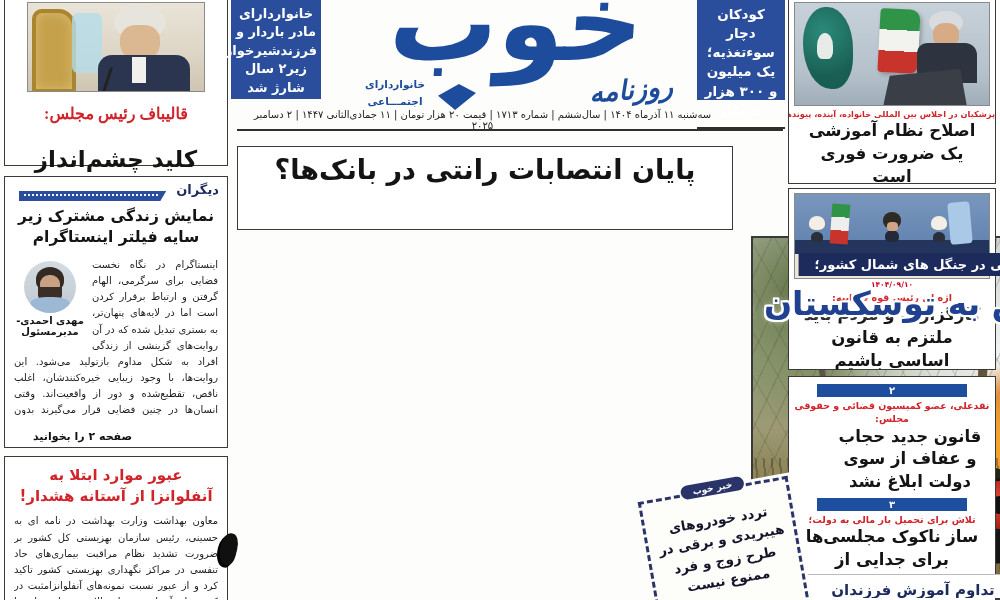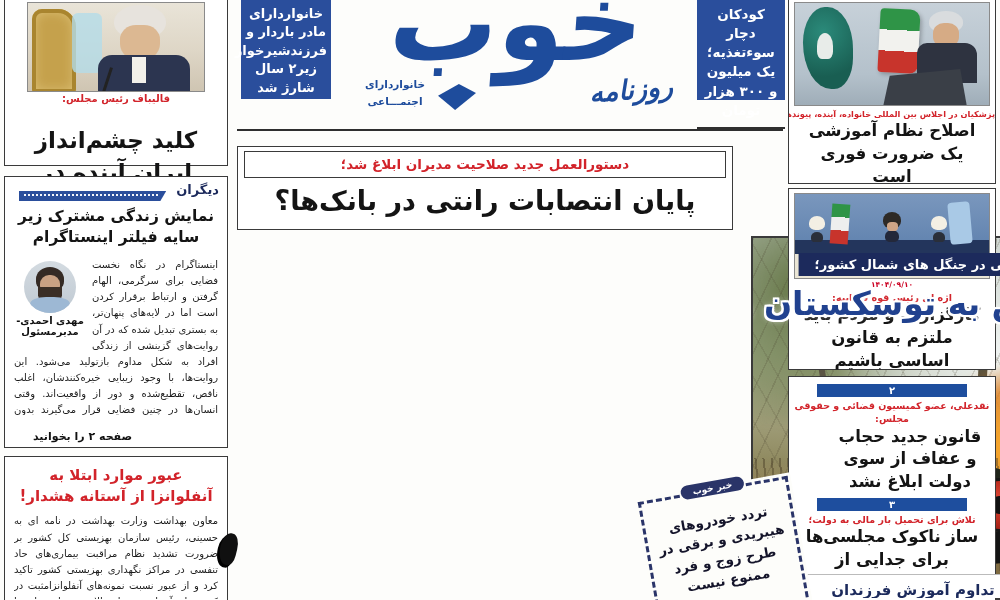--- a/index.html
+++ b/index.html
@@ -113,21 +113,21 @@
     <div class="photo ph-frame" style="margin:3px auto 0 auto; width:178px; height:90px;">
       <div class="layer" style="inset:0;background:linear-gradient(180deg,#e9e4d8 0%,#ded6c6 55%,#cfc5b2 100%);"></div>
       <div class="layer" style="left:4px;top:6px;width:44px;height:84px;background:#c5a14c;border-radius:10px 18px 4px 4px;box-shadow:inset 0 0 0 4px #a9852f, inset 0 0 14px #e7cf8a;"></div>
       <div class="layer" style="left:44px;top:10px;width:30px;height:60px;background:#b4dce8;border-radius:6px;opacity:.8;"></div>
       <div class="layer" style="left:86px;top:2px;width:52px;height:34px;background:#e7e3dd;border-radius:50% 50% 46% 46%;"></div>
       <div class="layer" style="left:92px;top:22px;width:40px;height:36px;background:#dcb892;border-radius:40% 40% 48% 48%;"></div>
       <div class="layer" style="left:70px;top:52px;width:92px;height:40px;background:#2c3550;border-radius:14px 14px 0 0;"></div>
       <div class="layer" style="left:104px;top:54px;width:14px;height:26px;background:#f2f0ea;"></div>
       <div class="layer" style="left:78px;top:64px;width:3px;height:26px;background:#222;transform:rotate(18deg);"></div>
     </div>
-    <div class="kicker" style="font-size:10px;margin-top:0;">قالیباف رئیس مجلس:</div>
+    <div class="kicker" style="font-size:16px;margin-top:11px;font-family:Liberation Serif, serif;">قالیباف رئیس مجلس:</div>
     <div class="hl" style="font-size:23px;padding:0 6px;margin-top:19px;">کلید چشم‌انداز ایران آینده در دست دختران و بانوان است</div>
   </div>
 
   <div class="box" style="left:4px; top:176px; width:224px; height:272px;">
     <div class="ed-head">
       <span class="ed-label">دیگران</span>
       <div class="ed-bar">
         <div class="ed-bar-dots"></div>
       </div>
     </div>
@@ -146,32 +146,32 @@
     </div>
     <div class="ed-more">صفحه ۲ را بخوانید</div>
   </div>
 
   <div class="box" style="left:4px; top:456px; width:224px; height:160px;">
     <div class="hl" style="font-size:15px;color:#d2232a;margin-top:8px;padding:0 14px;">عبور موارد ابتلا به آنفلوانزا از آستانه هشدار!</div>
     <div class="body-text" style="margin:7px 9px 0 9px;height:86px;overflow:hidden;">معاون بهداشت وزارت بهداشت در نامه ای به حسینی، رئیس سازمان بهزیستی کل کشور بر ضرورت تشدید نظام مراقبت بیماری‌های حاد تنفسی در مراکز نگهداری بهزیستی کشور تاکید کرد و از عبور نسبت نمونه‌های آنفلوانزامثبت در کشور از آستانه هشدار بالا خبر داد. علیرضا رئیسی، معاون بهداشت وزارت بهداشت در نامه ای به حسینی، رئیس سازمان بهزیستی کل</div>
     <div class="shoe"></div>
   </div>
 
-  <div class="bluebox" style="left:241px; top:0; width:90px; height:99px; font-size:13px;">خانواردارای مادر باردار و فرزندشیرخوار زیر۲ سال شارژ شد</div>
+  <div class="bluebox" style="left:231px; top:0; width:90px; height:99px; font-size:13px;">خانواردارای مادر باردار و فرزندشیرخوار زیر۲ سال شارژ شد</div>
   <div class="logo-main">خوب</div>
   <div class="logo-script">روزنامه</div>
   <div class="logo-diamond"></div>
   <div class="tagline">
     <div>خانواردارای</div>
     <div>اجتمـــاعی</div>
   </div>
+  <div class="dateline">سه‌شنبه ۱۱ آذرماه ۱۴۰۴ | سال‌ششم | شماره ۱۷۱۳ | قیمت ۲۰ هزار تومان | ۱۱ جمادی‌الثانی ۱۴۴۷ | ۲ دسامبر ۲۰۲۵</div>
   <div class="rule" style="left:237px; top:129px; width:546px;"></div>
 
   <div class="box" style="left:237px; top:146px; width:496px; height:84px;">
-    <div class="kicker lead-kicker-strip">دستورالعمل جدید صلاحیت مدیران ابلاغ شد؛</div>
     <div class="hl lead-headline">پایان انتصابات رانتی در بانک‌ها؟</div>
   </div>
 
   <div class="box photo" style="left:237px; top:236px; width:486px; height:364px; border-width:2px;">
     <div class="layer" style="inset:0;background:linear-gradient(180deg,#d8dee0 0%,#ccd3cc 16%,#b7bfa4 32%,#a6a684 46%,#908a60 62%,#a08f62 78%,#8c7c50 100%);"></div>
     <div class="layer" style="left:-40px;top:-36px;width:230px;height:220px;background:radial-gradient(ellipse at 40% 40%, rgba(92,110,58,.95), rgba(92,110,58,.4) 55%, transparent 78%);filter:blur(4px);"></div>
     <div class="layer" style="right:-30px;top:-26px;width:280px;height:230px;background:radial-gradient(ellipse at 60% 35%, rgba(104,120,64,.9), rgba(104,120,64,.35) 55%, transparent 80%);filter:blur(4px);"></div>
     <div class="layer" style="left:90px;top:-10px;width:330px;height:250px;background:radial-gradient(ellipse, rgba(246,249,250,.95), rgba(232,238,240,.55) 52%, transparent 76%);filter:blur(7px);"></div>
     <div class="layer" style="left:228px;top:0;width:9px;height:190px;background:linear-gradient(180deg,#6f6a55,#4c4736);transform:rotate(4deg);"></div>
     <div class="layer" style="left:60px;top:20px;width:6px;height:150px;background:#5b5544;transform:rotate(-9deg);"></div>

